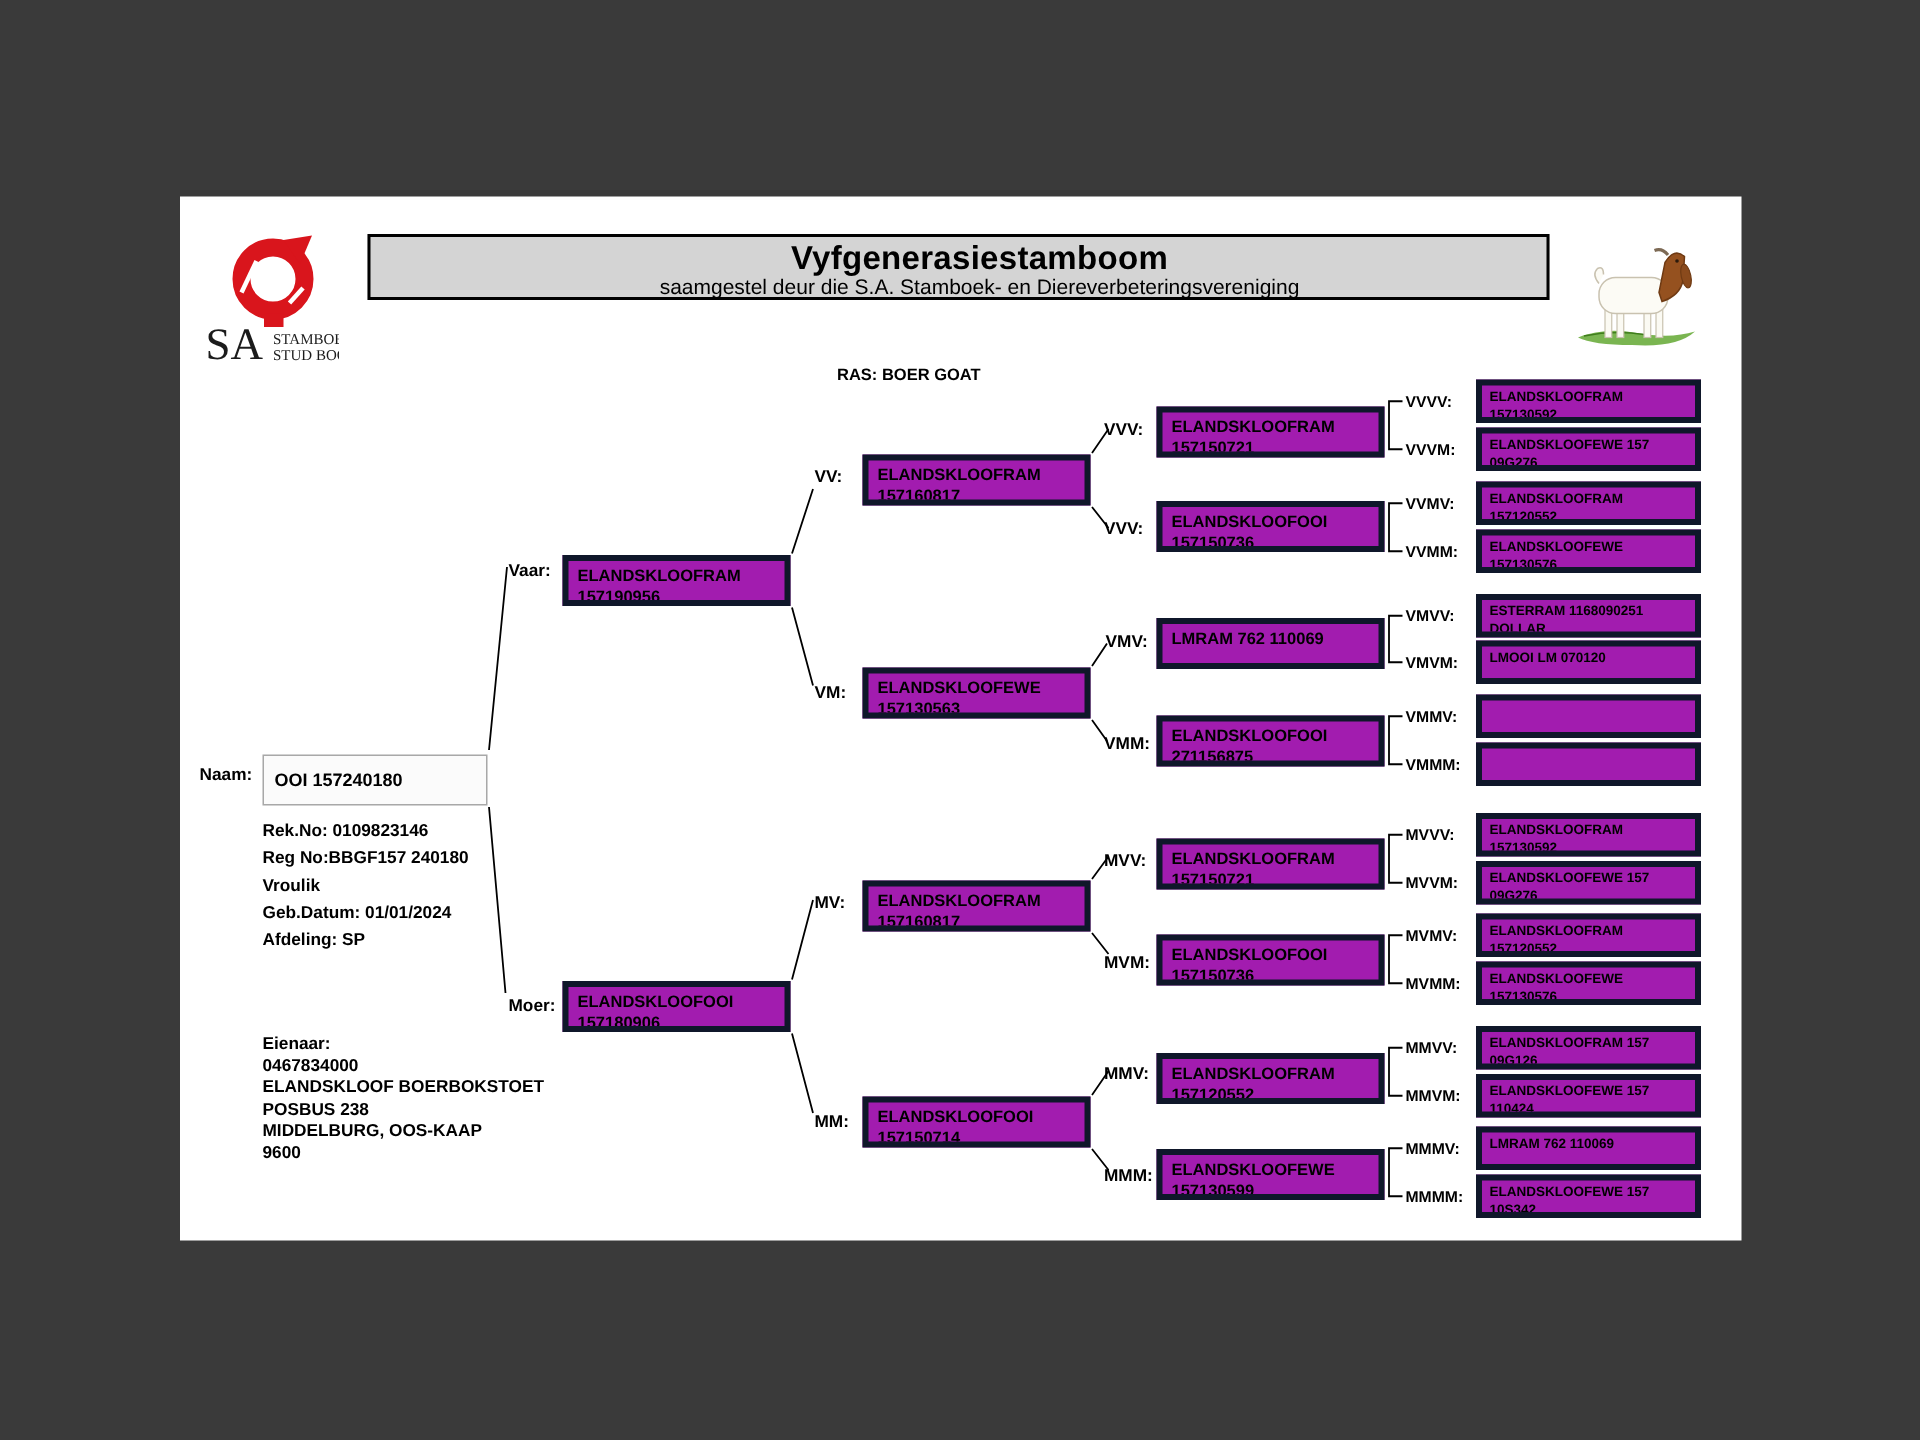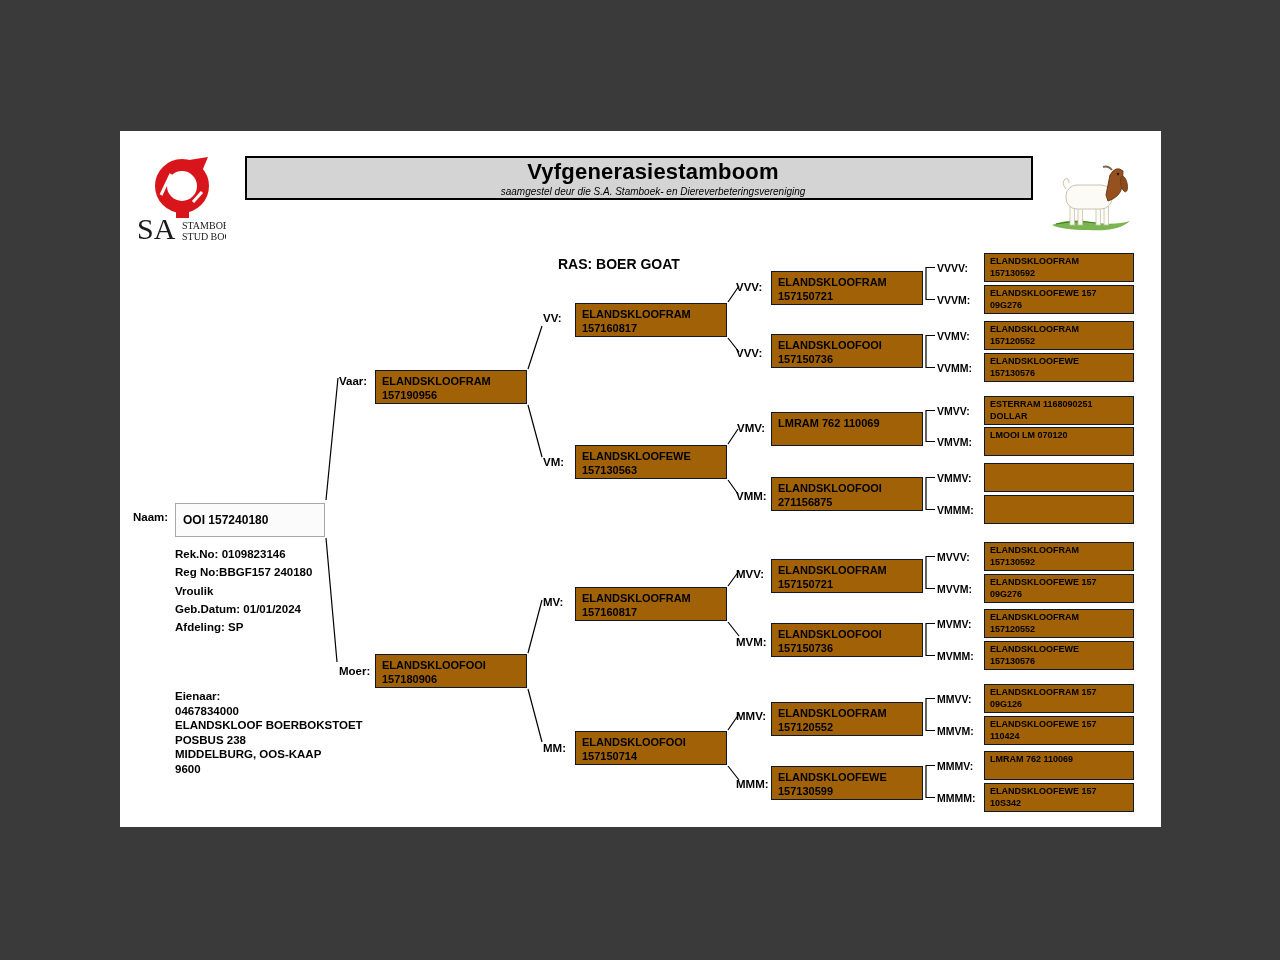--- a/index.html
+++ b/index.html
@@ -12,31 +12,31 @@
     position:absolute;left:120px;top:131px;width:1041px;height:696px;
     background:#ffffff;
   }
 
   
   .banner{
     position:absolute;left:125px;top:25px;width:788px;height:44px;
     background:#d4d4d4;border:2px solid #000;text-align:center;box-sizing:border-box;padding-left:28px;
   }
   .banner .t{font-size:22px;font-weight:bold;line-height:26px;margin-top:1px;letter-spacing:.2px}
-  .banner .s{font-size:10px;font-style:italic;line-height:13px}
+  .banner .s{font-size:14px;line-height:13px}
   .logo{position:absolute;left:16px;top:20px;width:90px;height:92px}
   .goat{position:absolute;left:926px;top:30px;width:90px;height:76px}
-  .ras{position:absolute;left:438px;top:125px;font-size:14px;font-weight:bold;white-space:nowrap}
+  .ras{position:absolute;left:438px;top:113px;font-size:11px;font-weight:bold;white-space:nowrap}
 
   
   .lbl{position:absolute;font-weight:bold;font-size:11.5px;white-space:nowrap}
   .lbl.g4{font-size:10.5px}
   .node{
-    position:absolute;width:152px;height:34px;background:#a16207;
-    border:1px solid #0f172a;padding:3px 6px;box-sizing:border-box;overflow:hidden;
+    position:absolute;width:152px;height:34px;background:#a21caf;
+    border:4px solid #0f172a;padding:3px 6px;box-sizing:border-box;overflow:hidden;
   }
   .node .nm,.node .no{font-size:11px;font-weight:bold;line-height:14px;white-space:nowrap}
   .node.g4{width:150px;height:29px;padding:2px 5px}
   .node.g4 .nm,.node.g4 .no{font-size:9px;line-height:11.5px}
   .naam-box{
     position:absolute;left:55px;top:372px;width:150px;height:34px;
     background:#fbfbfb;border:1px solid #a8a8a8;box-sizing:border-box;
     font-size:12px;font-weight:bold;padding:9px 0 0 7px;white-space:nowrap;
   }
   .info{position:absolute;left:55px;font-weight:bold;font-size:11.5px;white-space:nowrap}

